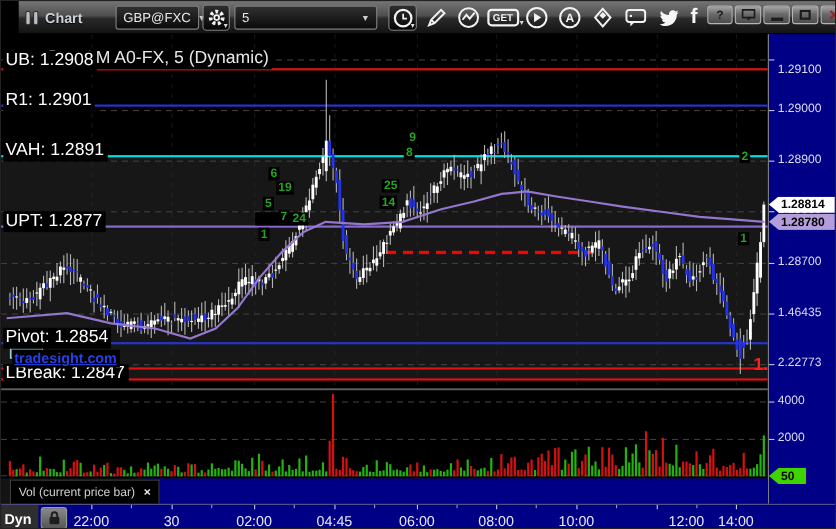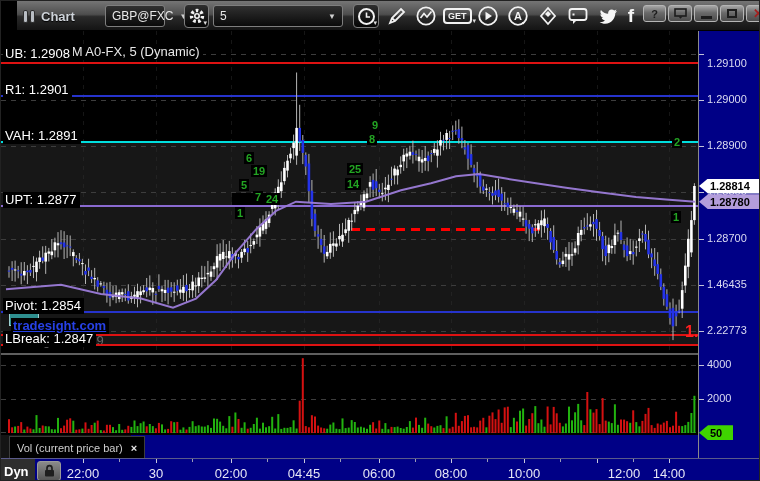--- a/index.html
+++ b/index.html
@@ -32,21 +32,21 @@
   #tab-strip{position:absolute;left:0;top:434px;width:697px;height:23px;background:#141414;}
   #tab-strip .navy{position:absolute;left:130px;top:0;right:0;height:23px;background:#000086;}
   #vol-tab{position:absolute;left:8px;top:1px;height:22px;background:#000;border:1px solid #3d3d3d;border-bottom:none;
     color:#cfcfcf;font-size:11px;display:flex;align-items:center;padding:0 7px;}
   #vol-tab .x{margin-left:8px;color:#e8e8e8;font-size:11px;font-weight:bold;}
   .axis-lbl{position:absolute;left:8px;color:#dcdcf2;font-size:11px;}
   .axis-tick{position:absolute;left:0;width:5px;height:1px;background:#c2c2d8;}
   .badge{position:absolute;left:0;width:60px;height:15px;font-size:11px;font-weight:bold;color:#000;
     display:flex;align-items:center;padding-left:11px;
     clip-path:polygon(0 50%,9px 0,100% 0,100% 100%,9px 100%);}
-  .lvl-label{position:absolute;background:#000;color:#fff;font-size:13px;padding:0 3px 1px 2px;white-space:nowrap;z-index:4;}
+  .lvl-label{position:absolute;background:#000;color:#fff;font-size:16px;padding:0 3px 1px 2px;white-space:nowrap;z-index:4;}
   .ann{position:absolute;background:#000;color:#23a523;font-size:11px;font-weight:bold;padding:0 2px;z-index:4;}
   .hline{position:absolute;left:0;width:697px;z-index:2;}
   .grid-h{position:absolute;left:0;width:697px;height:1px;z-index:1;
     background:repeating-linear-gradient(90deg,#3d3d3d 0 5px,transparent 5px 10px);}
   .grid-v{position:absolute;top:0;width:1px;z-index:1;opacity:.45;
     background:repeating-linear-gradient(#303030 0 4px,transparent 4px 9px);}
   .tmlbl{position:absolute;top:7px;color:#e6e6f5;font-size:13px;transform:translateX(-50%);}
   .tick-maj{position:absolute;top:0;width:1px;height:4px;background:#c8c8dd;}
   .tick-min{position:absolute;top:0;width:1px;height:3px;background:#9a9ab8;}
   #dyn{position:absolute;left:0;top:0;width:34px;height:24px;background:#2e2e2e;color:#fff;
@@ -62,21 +62,21 @@
 
   <div id="toolbar">
     <div class="tb" id="win-icon" style="left:6px">
         <span></span>
         <span></span>
       </div>
     <div class="tb" style="left:24px">
         <span id="title-chart">Chart</span>
       </div>
     <div class="tb" style="left:88px">
-        <div class="drop" style="width:60px">
+        <div class="drop" style="width:76px">
       <span>GBP@FXC</span>
           <span class="caret">▼</span>
         </div>
       </div>
     <div class="tb" style="left:167px">
         <div class="sqbtn" style="width:25px">
       <svg width="18" height="18" viewBox="0 0 18 18">
         <circle cx="9" cy="9" r="5.5" fill="none" stroke="#f2f2f2" stroke-width="3.4" stroke-dasharray="2.6 2.2"></circle>
         <circle cx="9" cy="9" r="2.2" fill="none" stroke="#f2f2f2" stroke-width="1.6"></circle>
           </svg>

